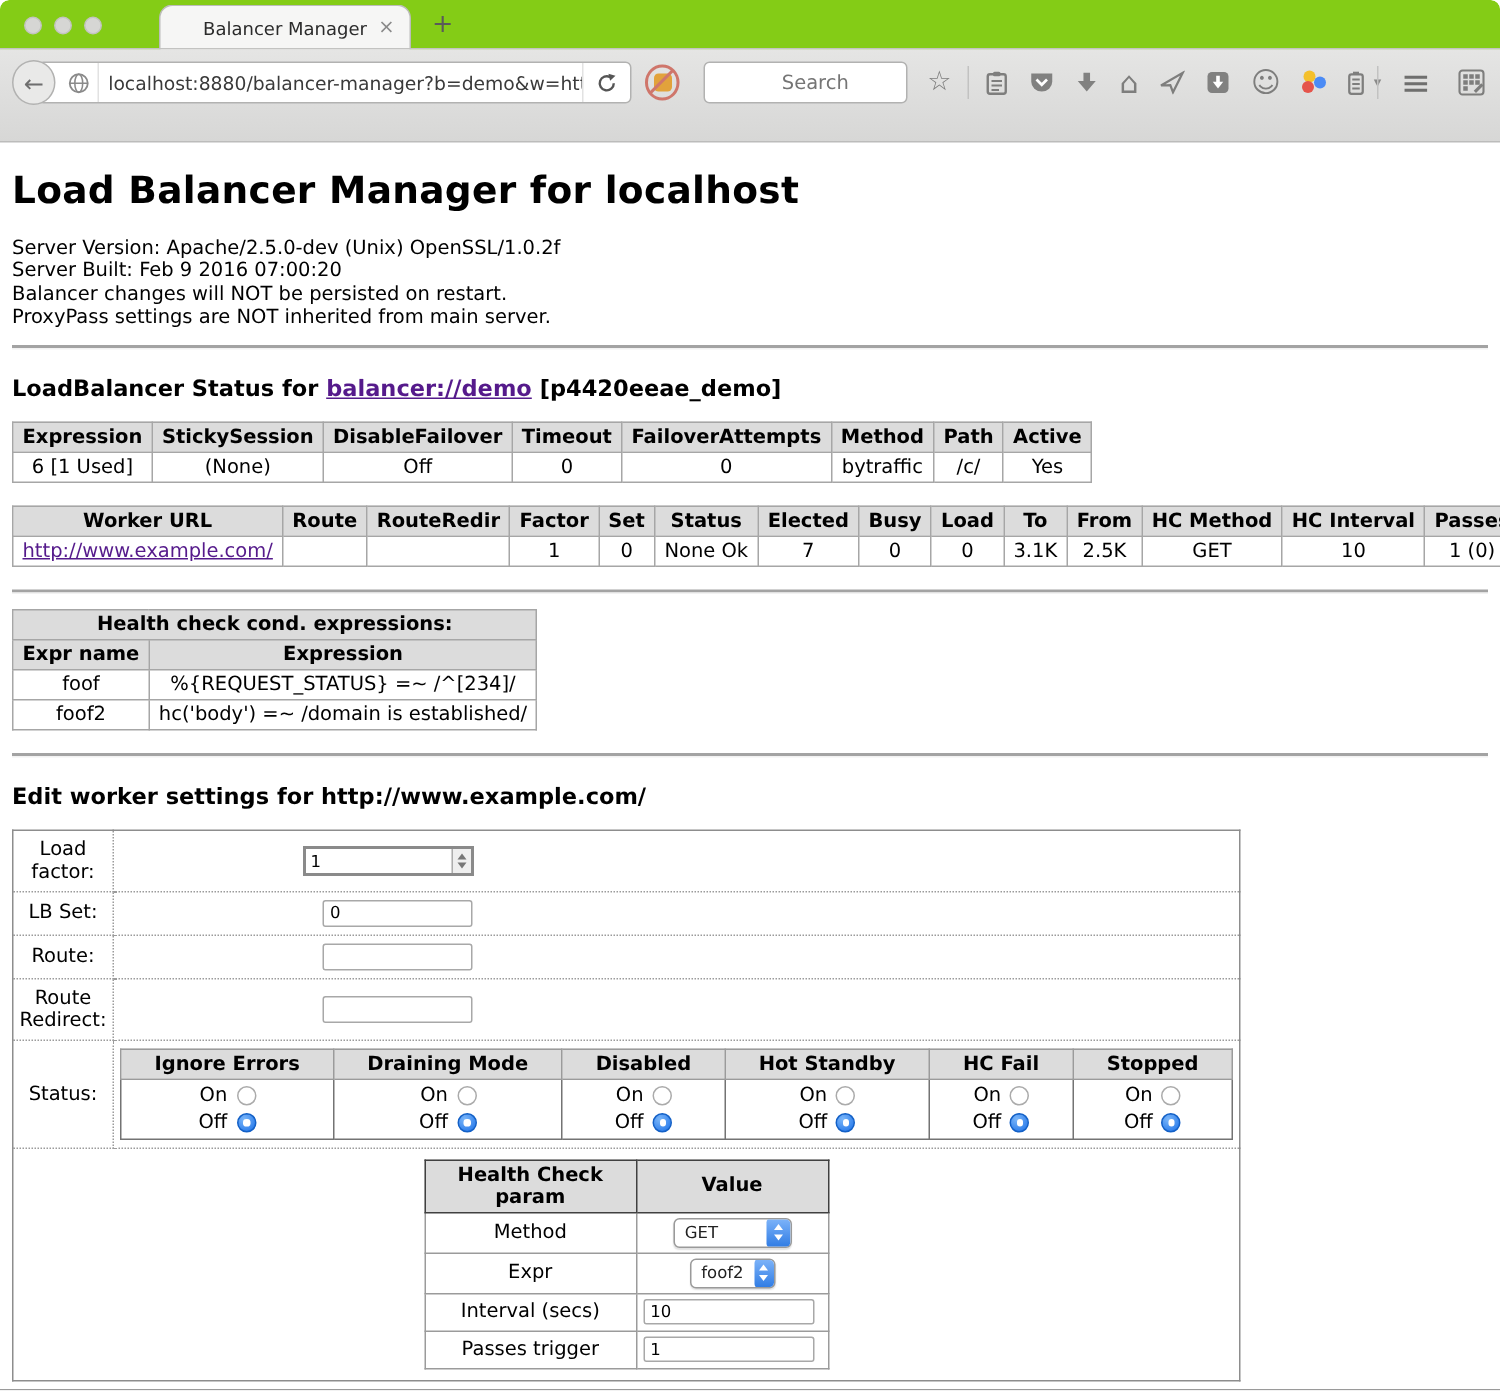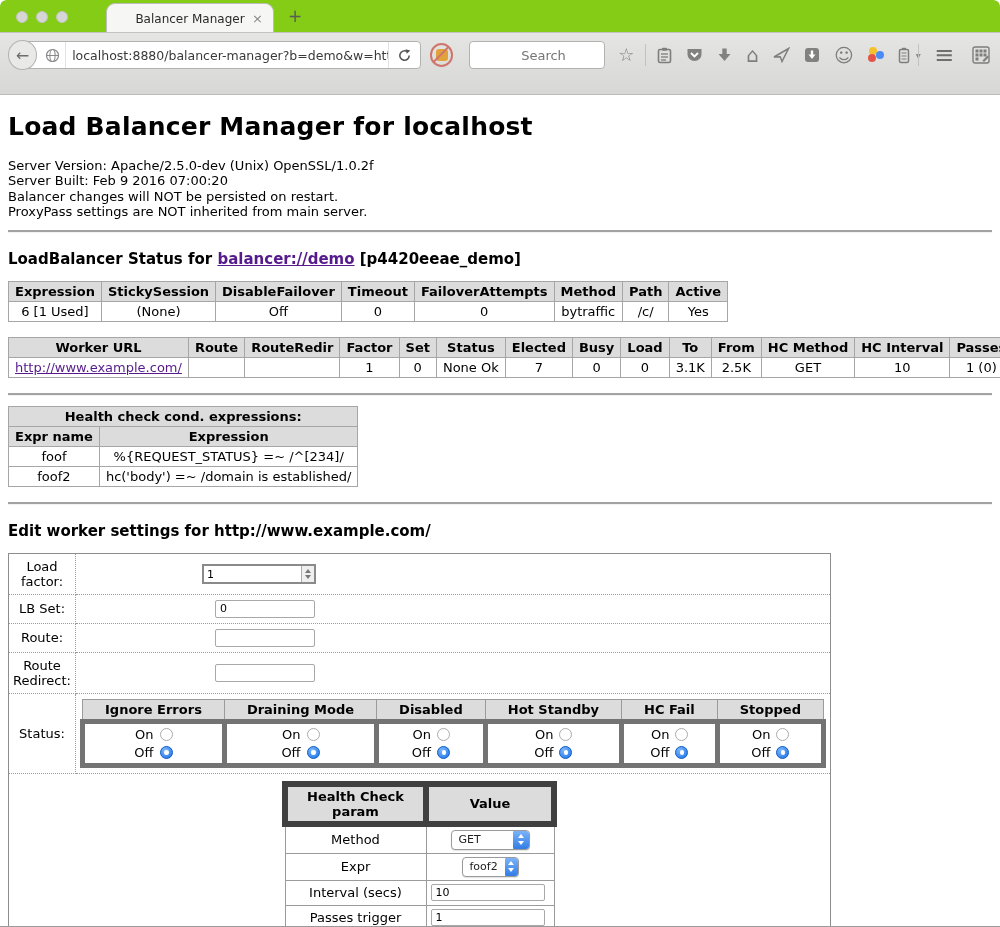--- a/index.html
+++ b/index.html
@@ -76,29 +76,29 @@
              padding:1px 4px; font-family:inherit; margin-left:135px; display:block; }
   .numwrap { margin-left:122px; width:114px; height:20px; border:2px solid #8a8a8a; background:#fff; display:flex; align-items:stretch; }
   .numval { flex:1; font-size:11px; padding:2px 3px; }
   .spinner { width:13px; border-left:1px solid #adadad; background:#efefef; display:flex; flex-direction:column;
              align-items:center; justify-content:center; gap:2px; }
   .tri-up { width:0; height:0; border-left:3px solid transparent; border-right:3px solid transparent; border-bottom:4px solid #777; }
   .tri-dn { width:0; height:0; border-left:3px solid transparent; border-right:3px solid transparent; border-top:4px solid #777; }
 
   .status-table { border-collapse:collapse; width:100%; font-size:13px; }
   .status-table th { border:1px solid #9b9b9b; background:#dcdcdc; padding:2px 22px; white-space:nowrap; }
-  .status-table td { border:5px solid #737373; padding:3px 4px; }
+  .status-table td { border:1px solid #737373; padding:3px 4px; }
   .radio-pair { display:grid; grid-template-columns:auto 13px; column-gap:6px; justify-content:center; align-items:center; row-gap:3px; }
   .radio-pair .rl { text-align:right; font-size:13px; }
   .radio { width:13px; height:13px; border-radius:50%; background:#fff; border:1px solid #ababab; position:relative; }
   .radio.on { background:radial-gradient(circle at 35% 28%, #7cb7f9, #1a70e8); border-color:#1360c6; }
   .radio.on::after { content:""; position:absolute; left:3.5px; top:3.5px; width:4.5px; height:4.5px; border-radius:50%; background:#fff; }
 
   .hc-table { border-collapse:collapse; margin:2px auto; font-size:13px; }
-  .hc-table th { border:6px solid #404040; background:#dcdcdc; padding:2px 8px; }
+  .hc-table th { border:1px solid #404040; background:#dcdcdc; padding:2px 8px; }
   .hc-table td { border:1px solid #9b9b9b; padding:3px 3px; height:25px; }
   .hc-lbl { width:141px; text-align:center; }
   .hc-val { width:128px; text-align:center; }
   .hc-txt { width:114px; height:17px; border:1px solid #a8a8a8; border-radius:2px; font-size:11px; padding:1px 4px;
             font-family:inherit; display:block; margin-right:auto; margin-left:1px; }
   .select { display:inline-flex; align-items:center; height:20px; border:1px solid #9a9a9a; border-radius:4px;
             background:#fff; overflow:hidden; box-shadow:0 1px 1px rgba(0,0,0,.12); vertical-align:middle; }
   .select .val { font-size:11px; padding:0 7px; color:#222; }
   .stepper { width:16px; height:20px; background:linear-gradient(#7fb5fa,#2d7ae3); display:flex; flex-direction:column;
              justify-content:center; align-items:center; gap:3px; border-radius:3px; margin-left:auto; }

